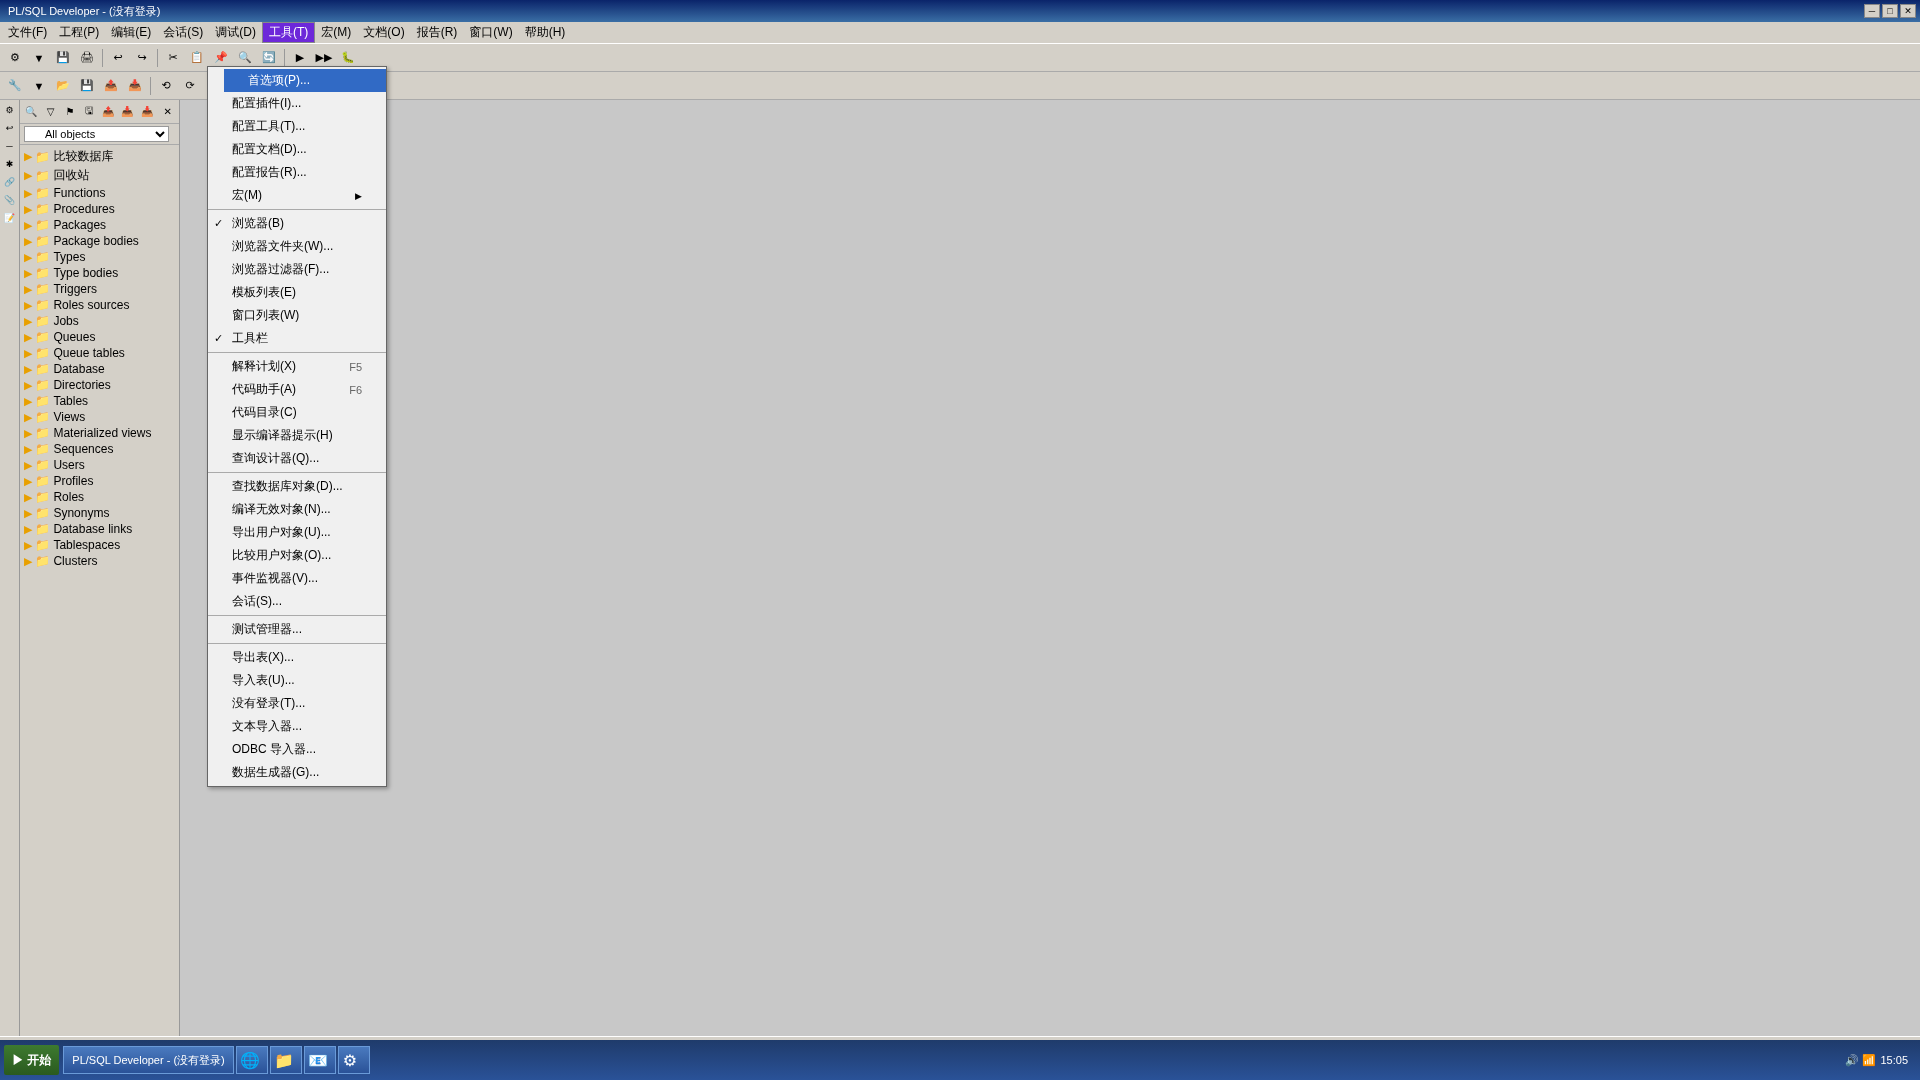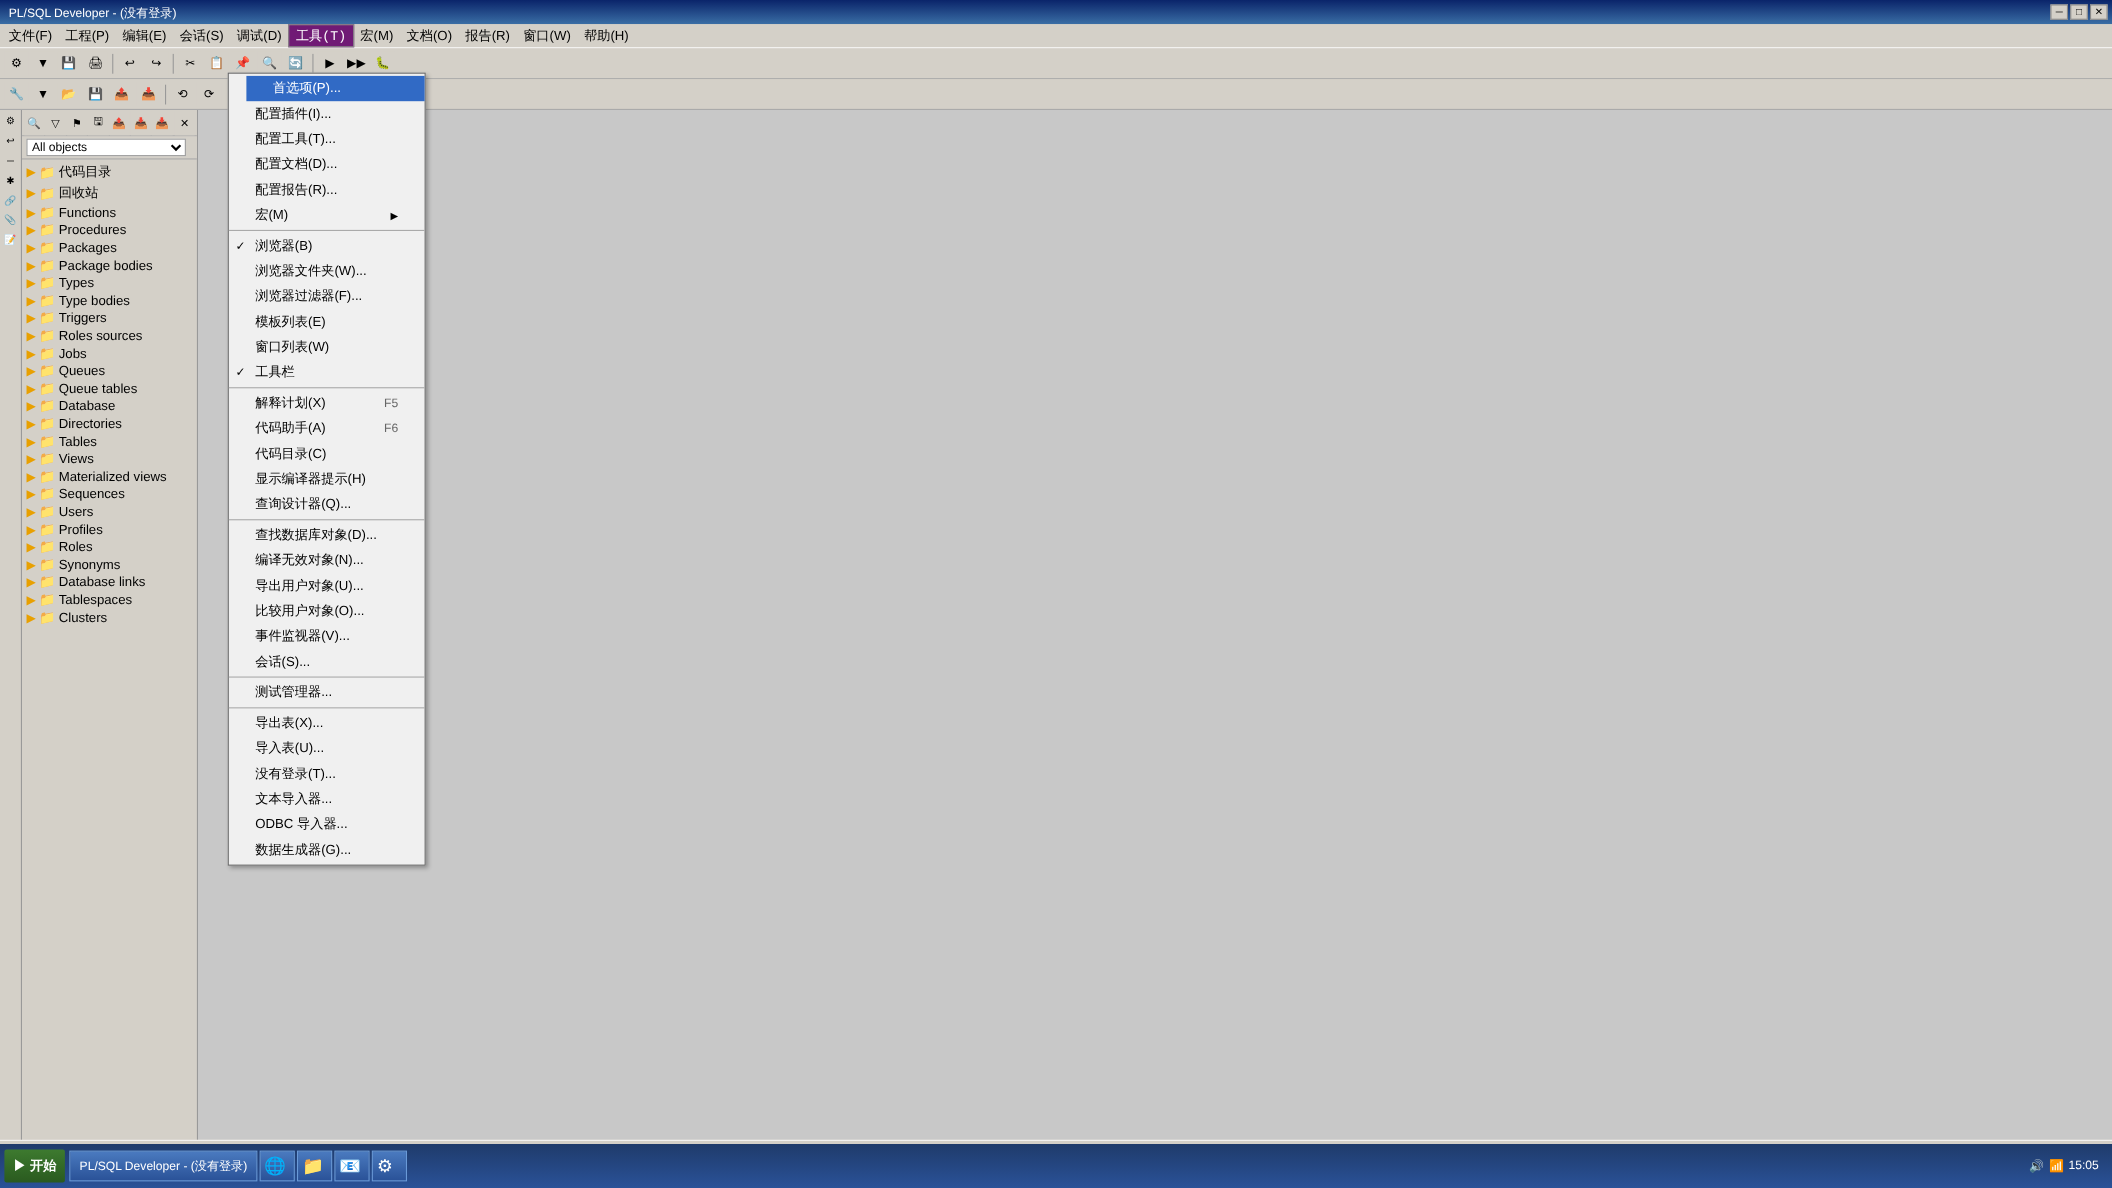--- a/index.html
+++ b/index.html
@@ -86,20 +86,21 @@
       border-bottom: 1px solid #aaa;
       display: flex;
       align-items: center;
       justify-content: space-between;
     }
     .left-panel-header select {
       font-size: 11px;
       background: white;
       border: 1px solid #999;
       width: 130px;
+      padding-left: 16px;
     }
     .tree-area {
       flex: 1;
       overflow-y: auto;
       font-size: 12px;
       padding: 2px 0;
     }
     .tree-item {
       display: flex;
       align-items: center;
@@ -260,21 +261,21 @@
     <div class="title-btn">✕</div>
   </div>
 </div>
 
 <div class="menu-bar">
   <div class="menu-item">文件(F)</div>
   <div class="menu-item">工程(P)</div>
   <div class="menu-item">编辑(E)</div>
   <div class="menu-item">会话(S)</div>
   <div class="menu-item">调试(D)</div>
-  <div class="menu-item" style="background:#701a75;color:white;border:1px solid #888;font-family:Liberation Mono, monospace;">工具(T)</div>
+  <div class="menu-item" style="background:#6d28d9;color:white;border:1px solid #888;">工具(T)</div>
   <div class="menu-item">宏(M)</div>
   <div class="menu-item">文档(O)</div>
   <div class="menu-item">报告(R)</div>
   <div class="menu-item">窗口(W)</div>
   <div class="menu-item">帮助(H)</div>
 </div>
 
 <div class="toolbar">
   <div class="toolbar-btn">⚙</div>
   <div class="toolbar-btn">▼</div>
@@ -343,21 +344,21 @@
       <select style="width:145px; font-size:11px;">
         <option>All objects</option>
         <option>My objects</option>
       </select>
     </div>
 
     <div class="tree-area" id="tree-area">
     <div class="tree-item">
           <span style="color:#e8a000;margin-right:3px;font-size:11px;">▶</span>
           <span style="margin-right:3px;">📁</span>
-          <span>代码目录</span>
+          <span>比较数据库</span>
         </div>
         <div class="tree-item">
           <span style="color:#e8a000;margin-right:3px;font-size:11px;">▶</span>
           <span style="margin-right:3px;">📁</span>
           <span>回收站</span>
         </div>
         <div class="tree-item">
           <span style="color:#e8a000;margin-right:3px;font-size:11px;">▶</span>
           <span style="margin-right:3px;">📁</span>
           <span>Functions</span>

